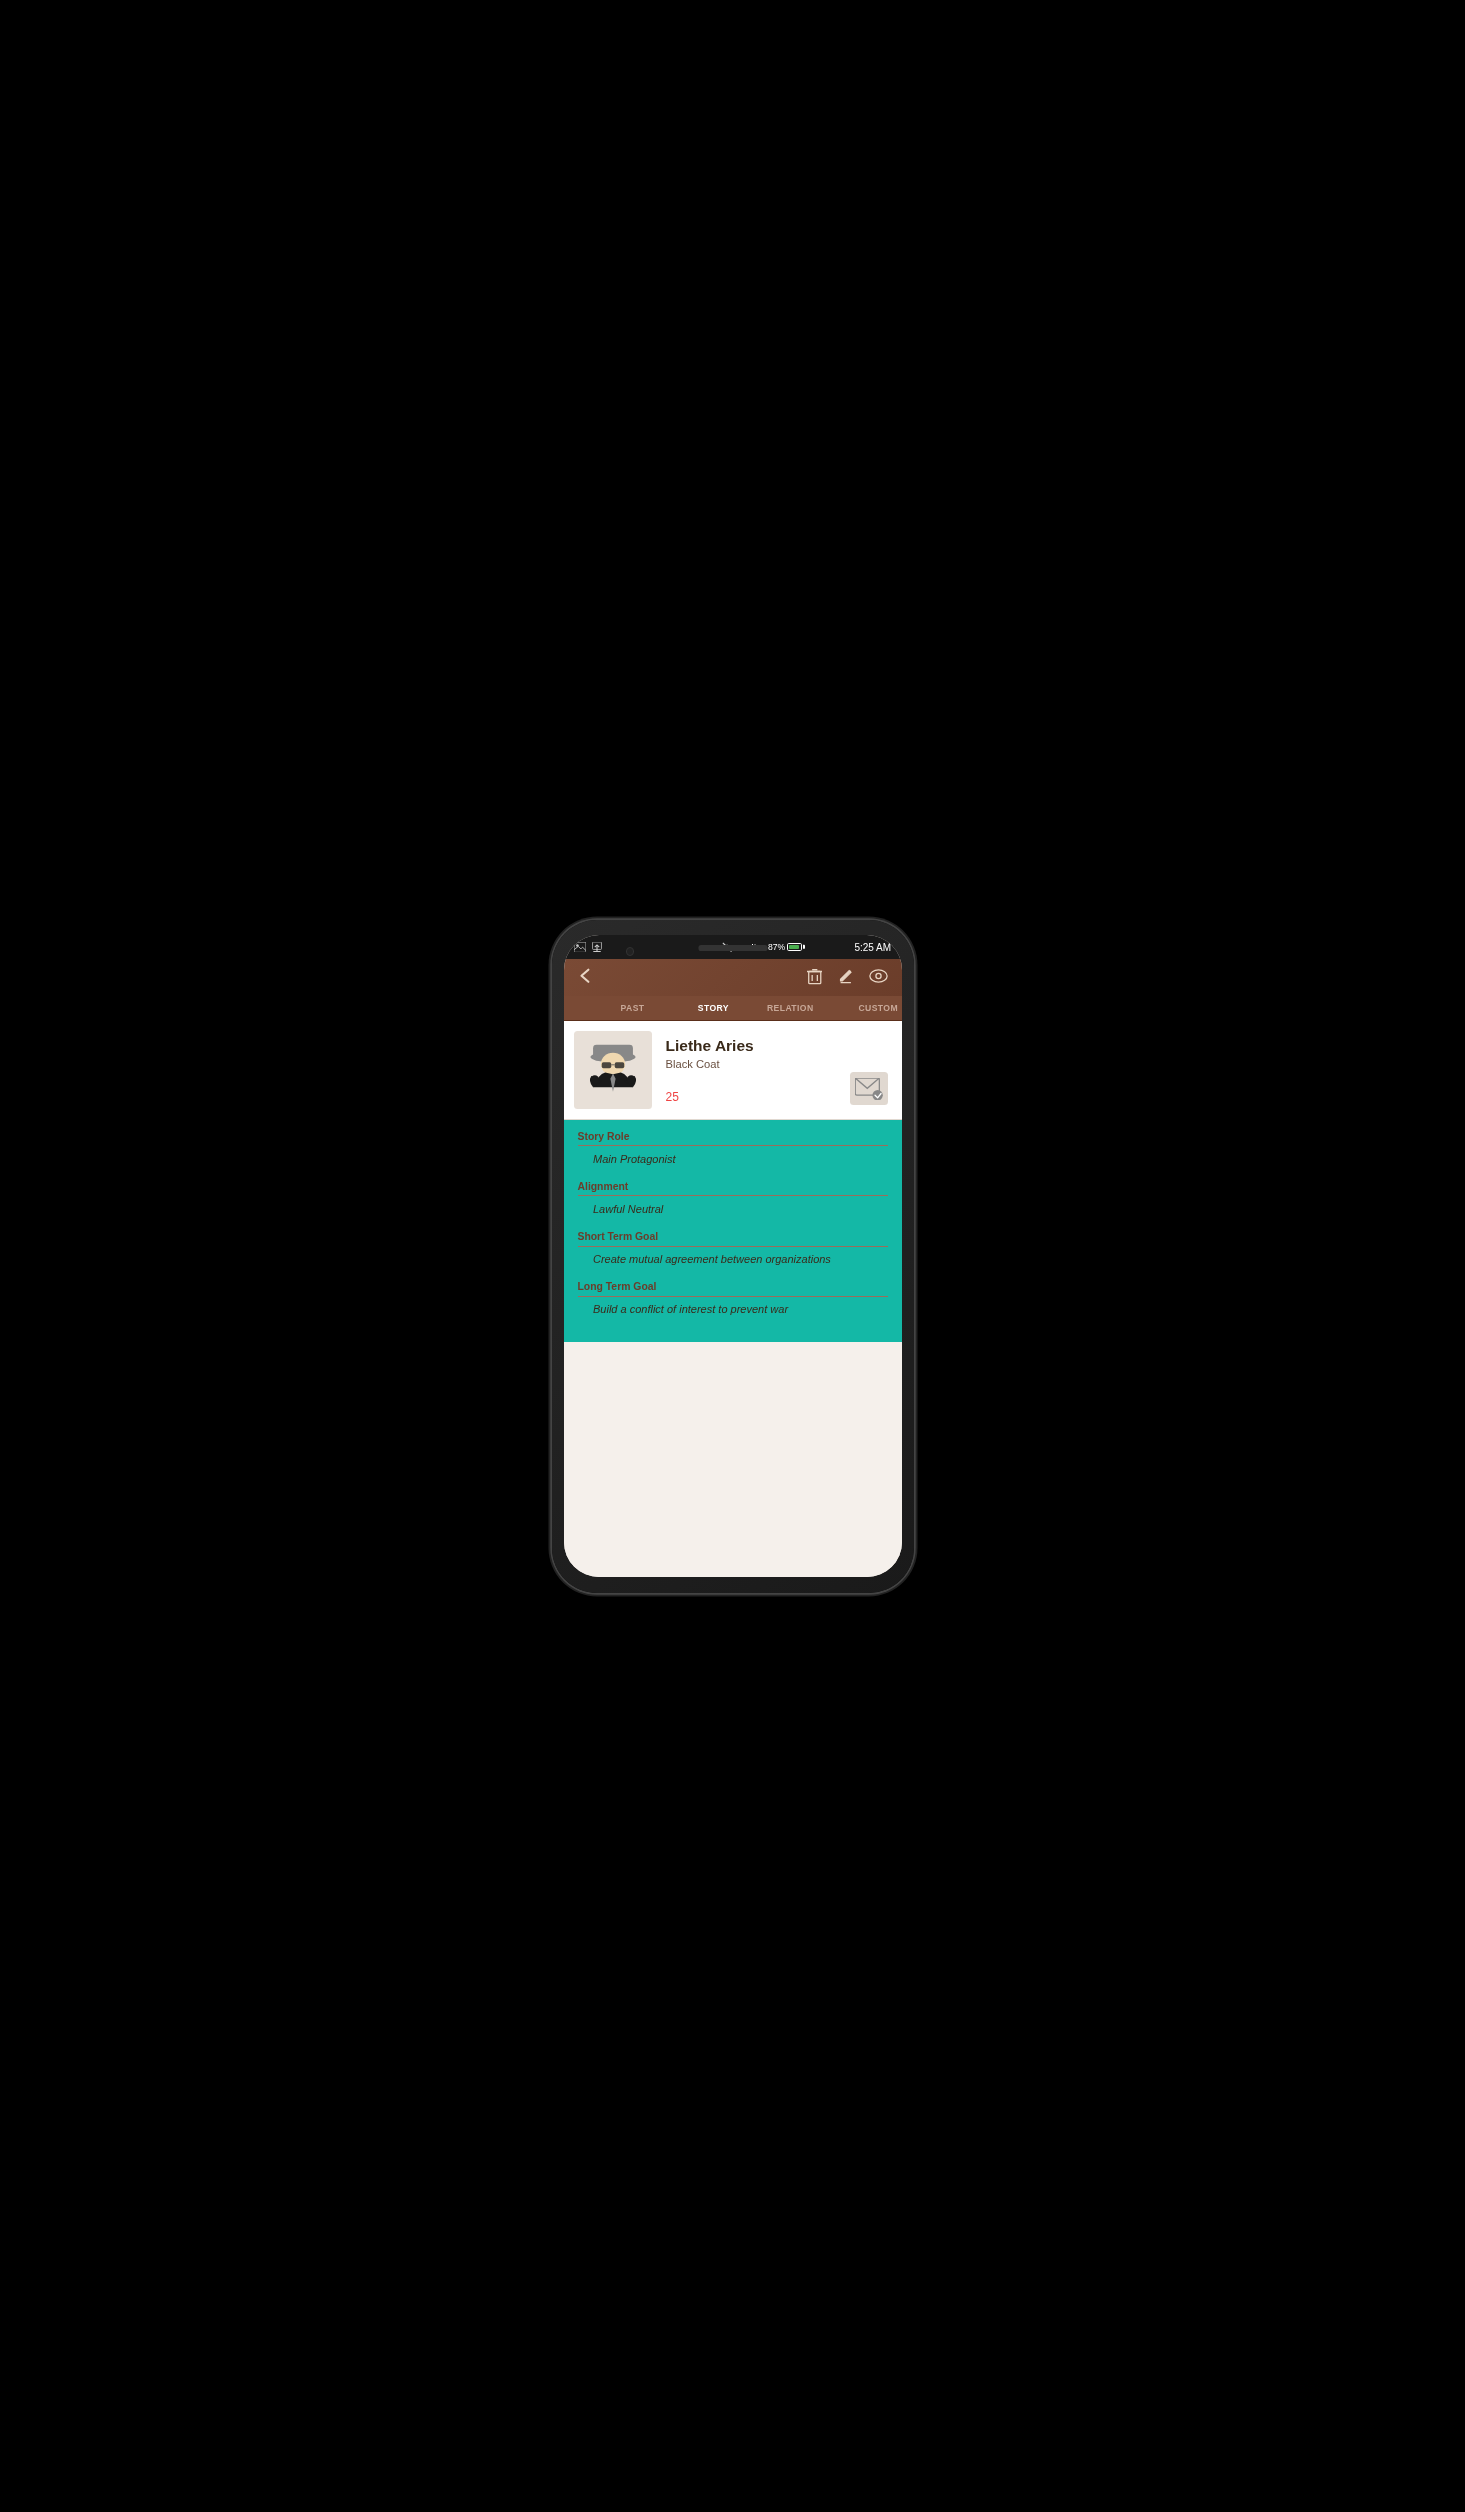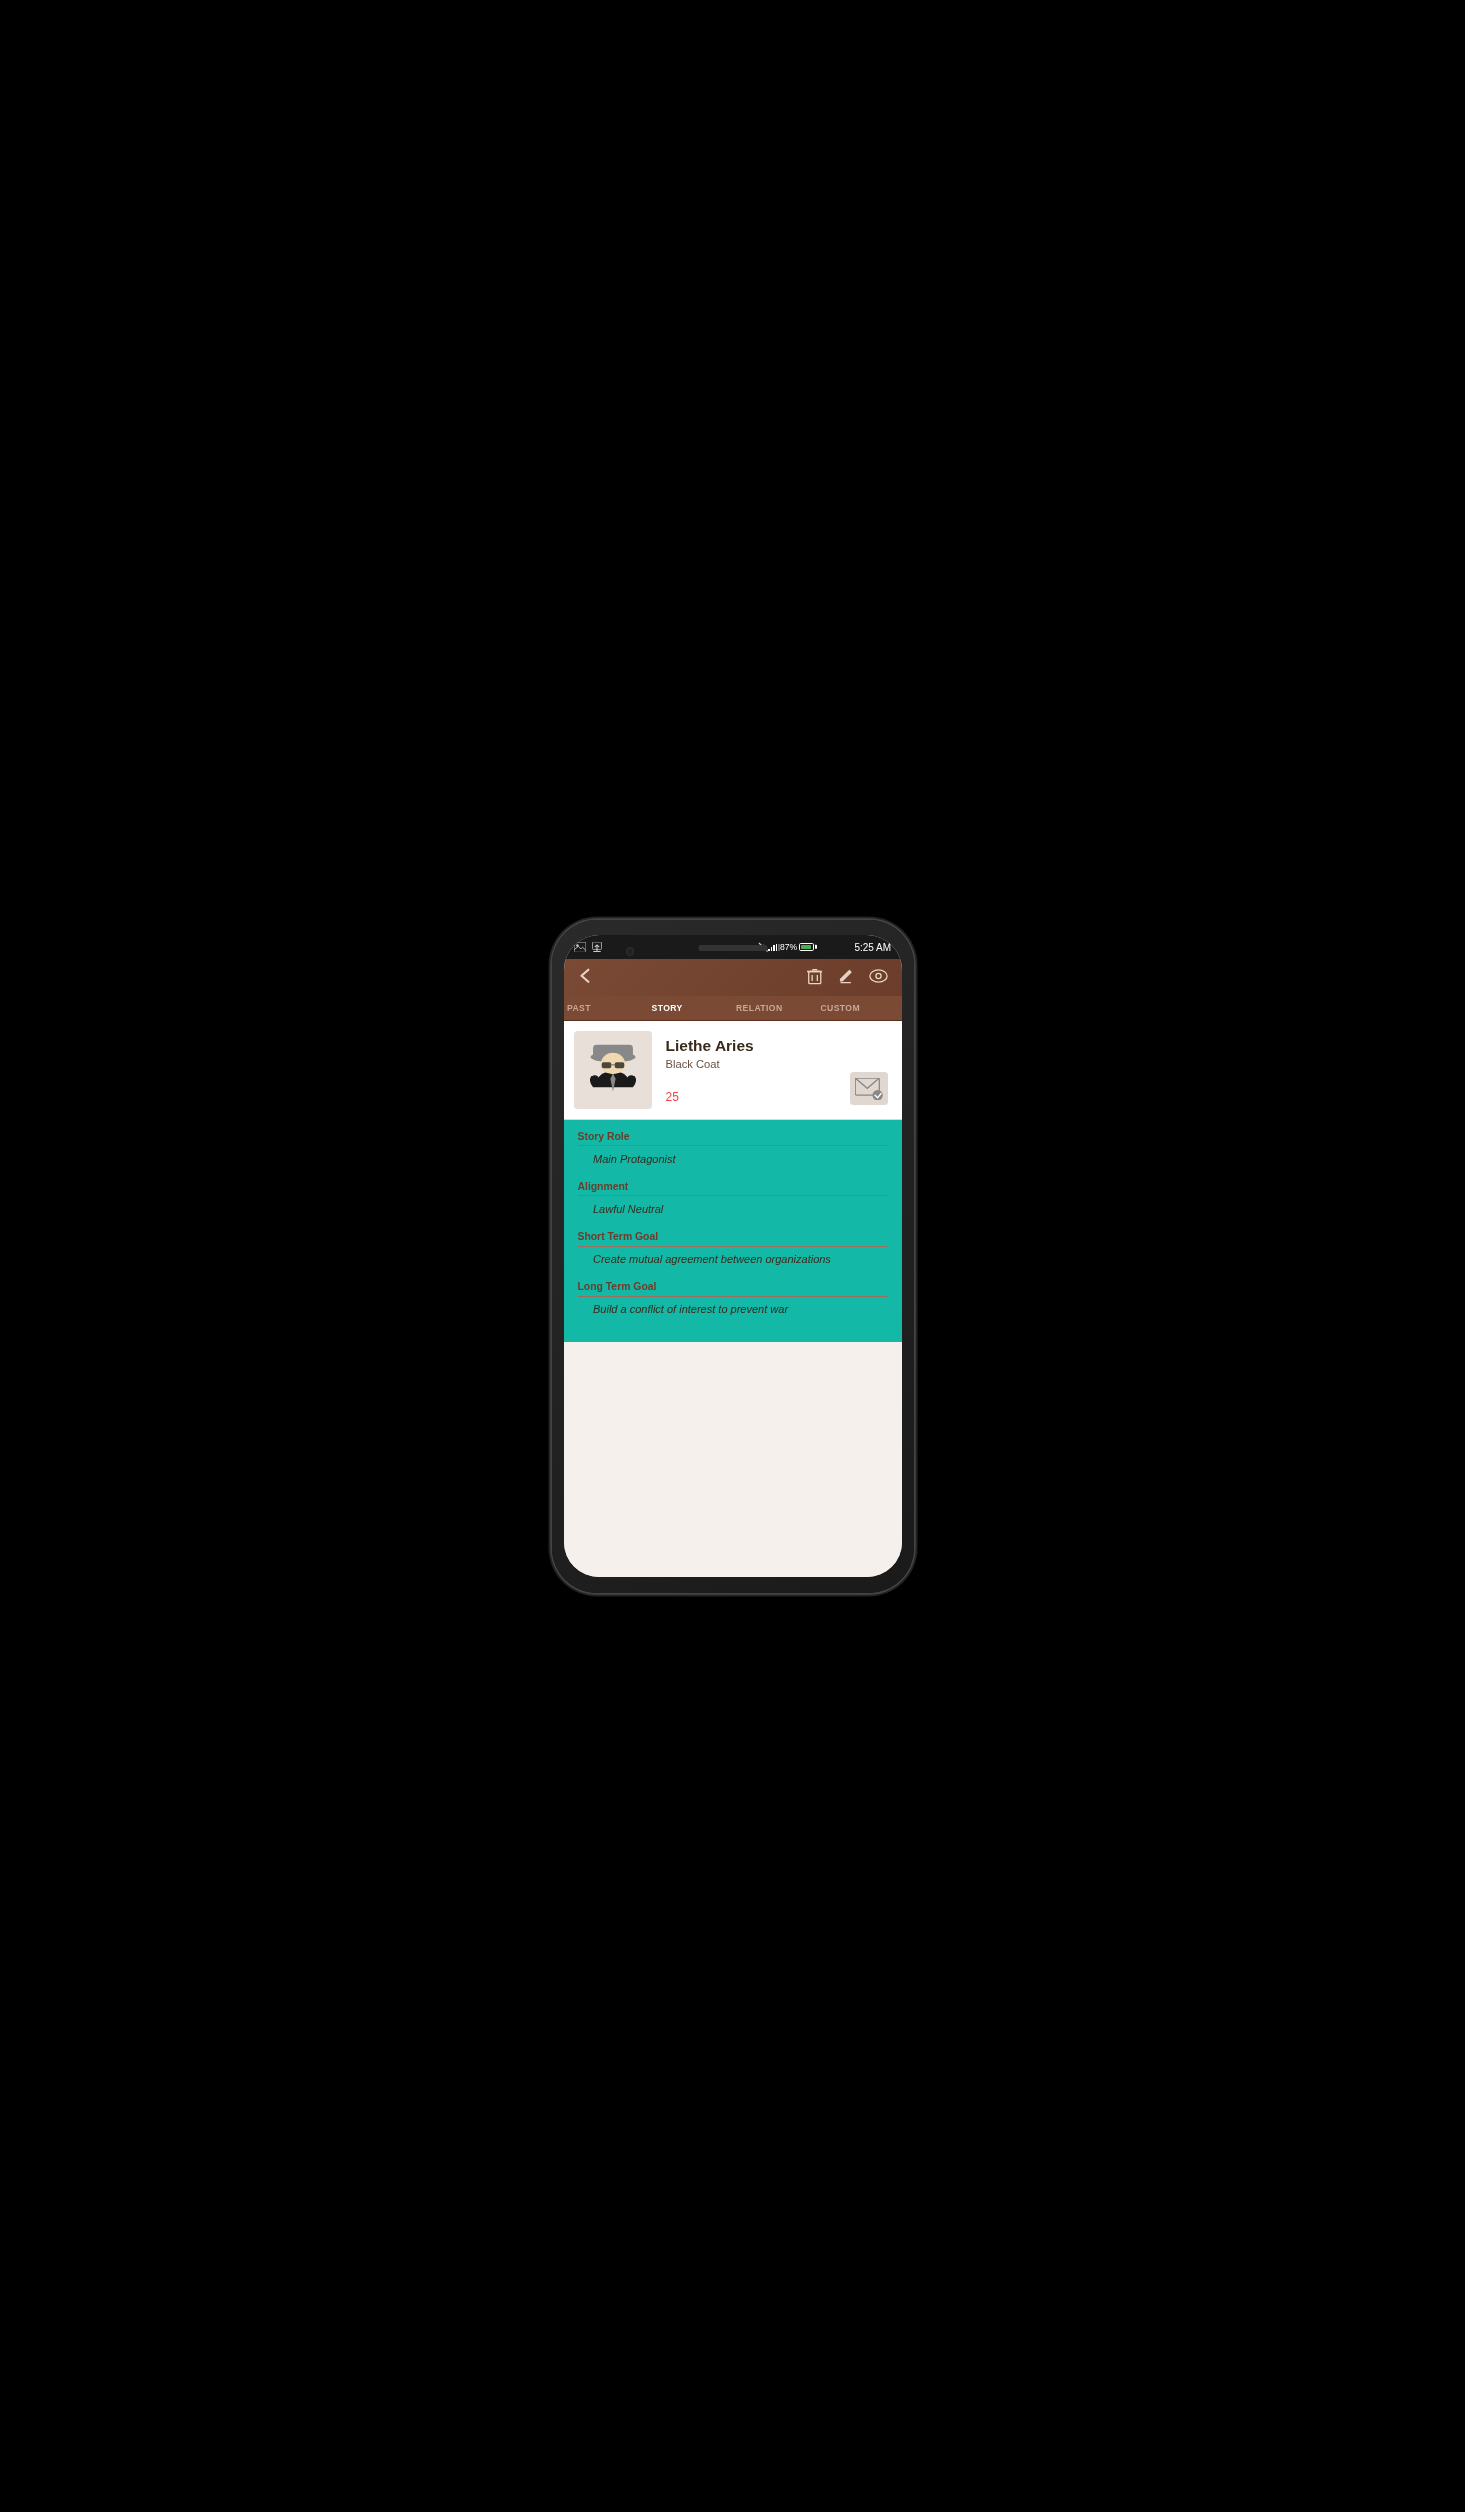--- a/index.html
+++ b/index.html
@@ -80,21 +80,21 @@
 
     .status-left {
       display: flex;
       gap: 5.2px;
       align-items: center;
     }
 
     .status-right {
       display: flex;
       align-items: center;
-      gap: 0;
+      gap: 12px;
       font-size: 8.6px;
       color: #fff;
     }
 
     .battery {
       display: flex;
       align-items: center;
       gap: 1.7px;
       font-size: 8.6px;
       color: #fff;
@@ -160,21 +160,21 @@
     
     .tabs {
       background: #7a4a35;
       display: flex;
       border-bottom: 1.7px solid #5a2e1a;
       flex-shrink: 0;
     }
 
     .tab {
       flex: 1;
-      text-align: left;
+      text-align: right;
       padding: 7px 3.5px;
       font-size: 8.6px;
       color: #c8a898;
       cursor: pointer;
       letter-spacing: 0.4px;
       font-weight: 600;
     }
 
     .tab.active {
       color: #fff;

